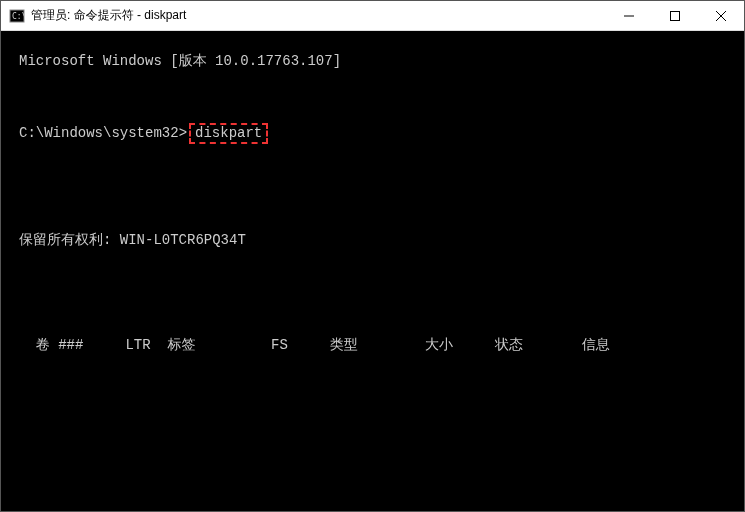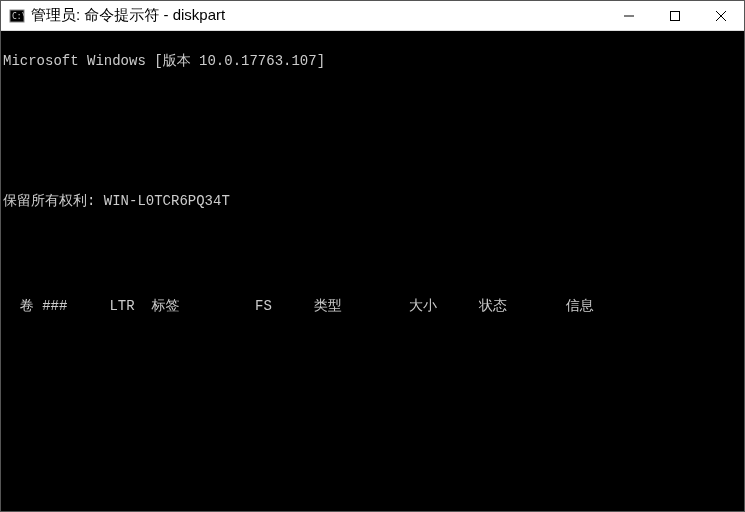--- a/index.html
+++ b/index.html
@@ -22,21 +22,21 @@
   .titlebar .icon {
     width: 16px;
     height: 16px;
     margin: 0 6px 0 8px;
     display: flex;
     align-items: center;
     justify-content: center;
   }
   .titlebar .title {
     flex: 1;
-    font-size: 15px;
+    font-size: 12px;
     color: #000;
     font-family: "Microsoft YaHei", sans-serif;
   }
   .titlebar .ctrls { display: flex; height: 100%; }
   .titlebar .ctrl {
     width: 46px;
     height: 100%;
     display: flex;
     align-items: center;
     justify-content: center;
@@ -45,21 +45,21 @@
   .titlebar .ctrl svg { stroke: #000; stroke-width: 1; fill: none; }
   .terminal {
     background: #000;
     color: #ccc;
     padding: 4px 2px;
     line-height: 1.25;
     white-space: pre;
     letter-spacing: 0px;
     font-family: "NSimSun","SimSun","Consolas","Courier New",monospace;
   }
-  .terminal .line { white-space: pre; }
+  .terminal .line { white-space: pre; margin-left: 16px; }
   .hl {
     border: 2px dashed #e33;
     padding: 0 4px;
     display: inline-block;
     margin-left: 2px;
   }
 </style>
 </head>
 <body>
 
@@ -87,20 +87,21 @@
           <line x1="0" y1="0" x2="10" y2="10"></line>
           <line x1="10" y1="0" x2="0" y2="10"></line>
         </svg>
     </div>
   </div>
 </div>
 
 <div class="terminal">
 <div class="line">Microsoft Windows [版本 10.0.17763.107]</div>
 <div class="line"> </div>
+<div class="line"><span>C:\Windows\system32&gt;</span><span class="hl">diskpart</span></div>
 <div class="line"> </div>
 <div class="line"> </div>
 <div class="line">保留所有权利: WIN-L0TCR6PQ34T</div>
 <div class="line"> </div>
 <div class="line"> </div>
 <div class="line">  卷 ###     LTR  标签         FS     类型        大小     状态       信息</div>
 
 
 
 

